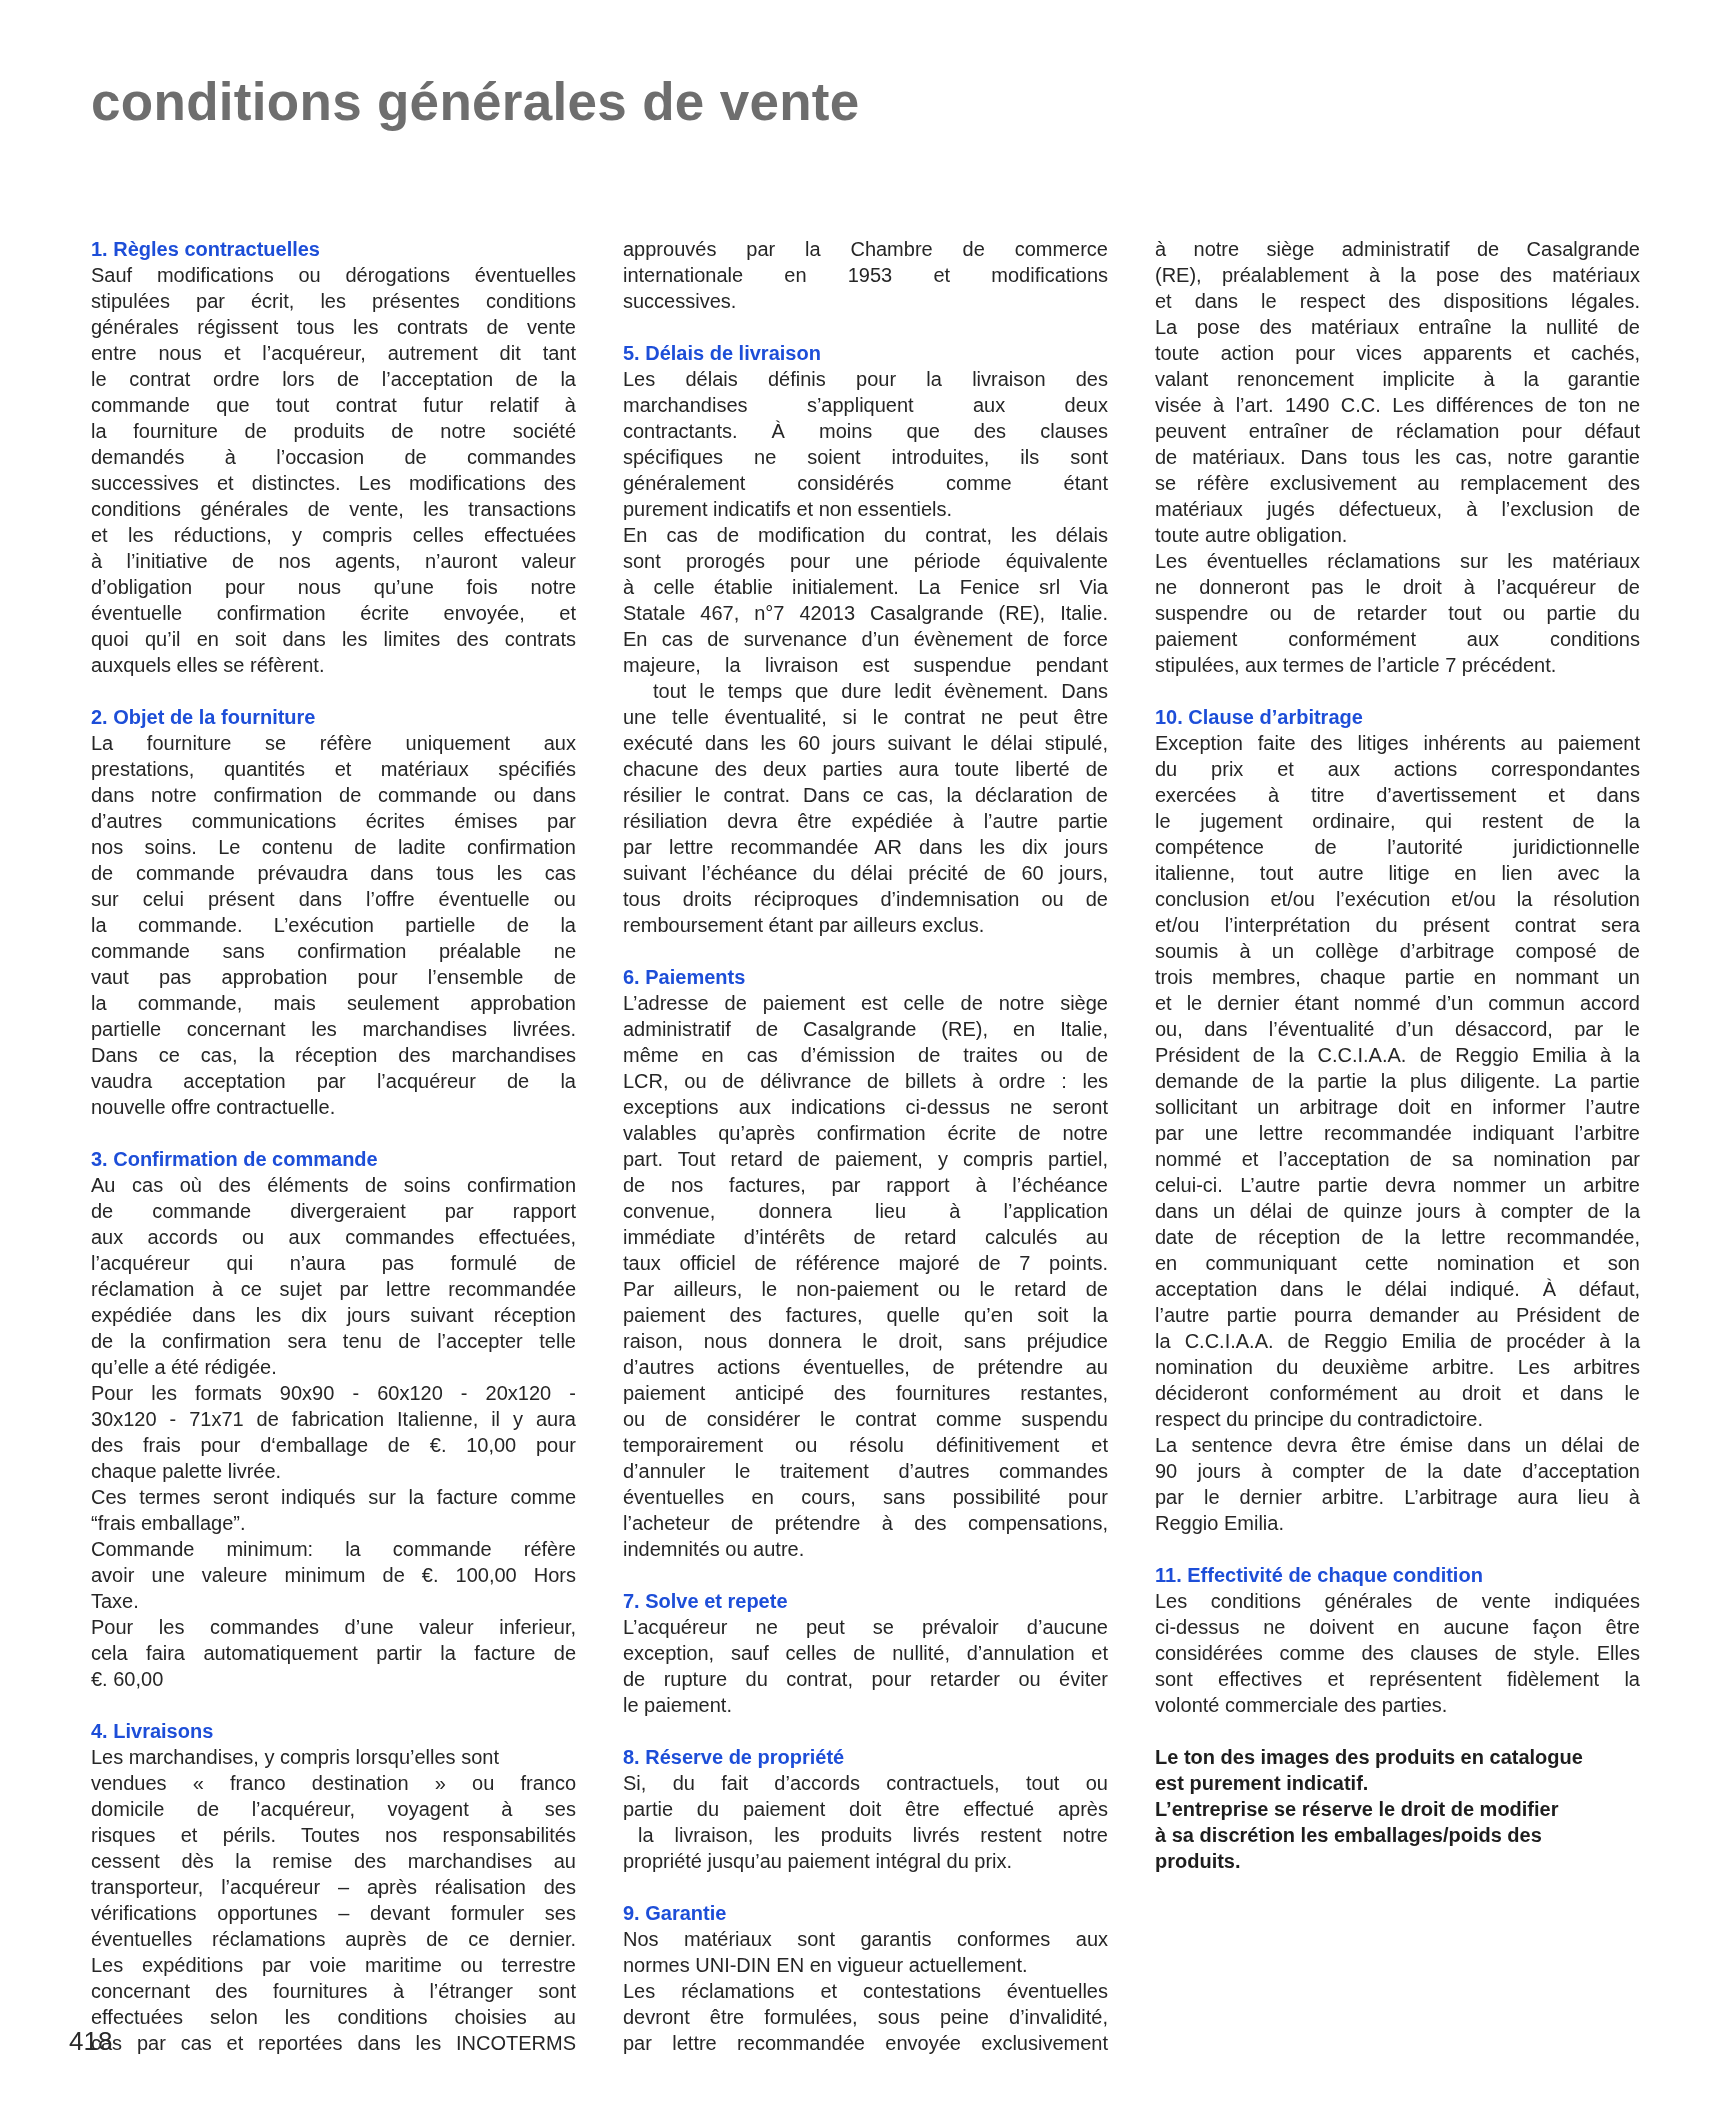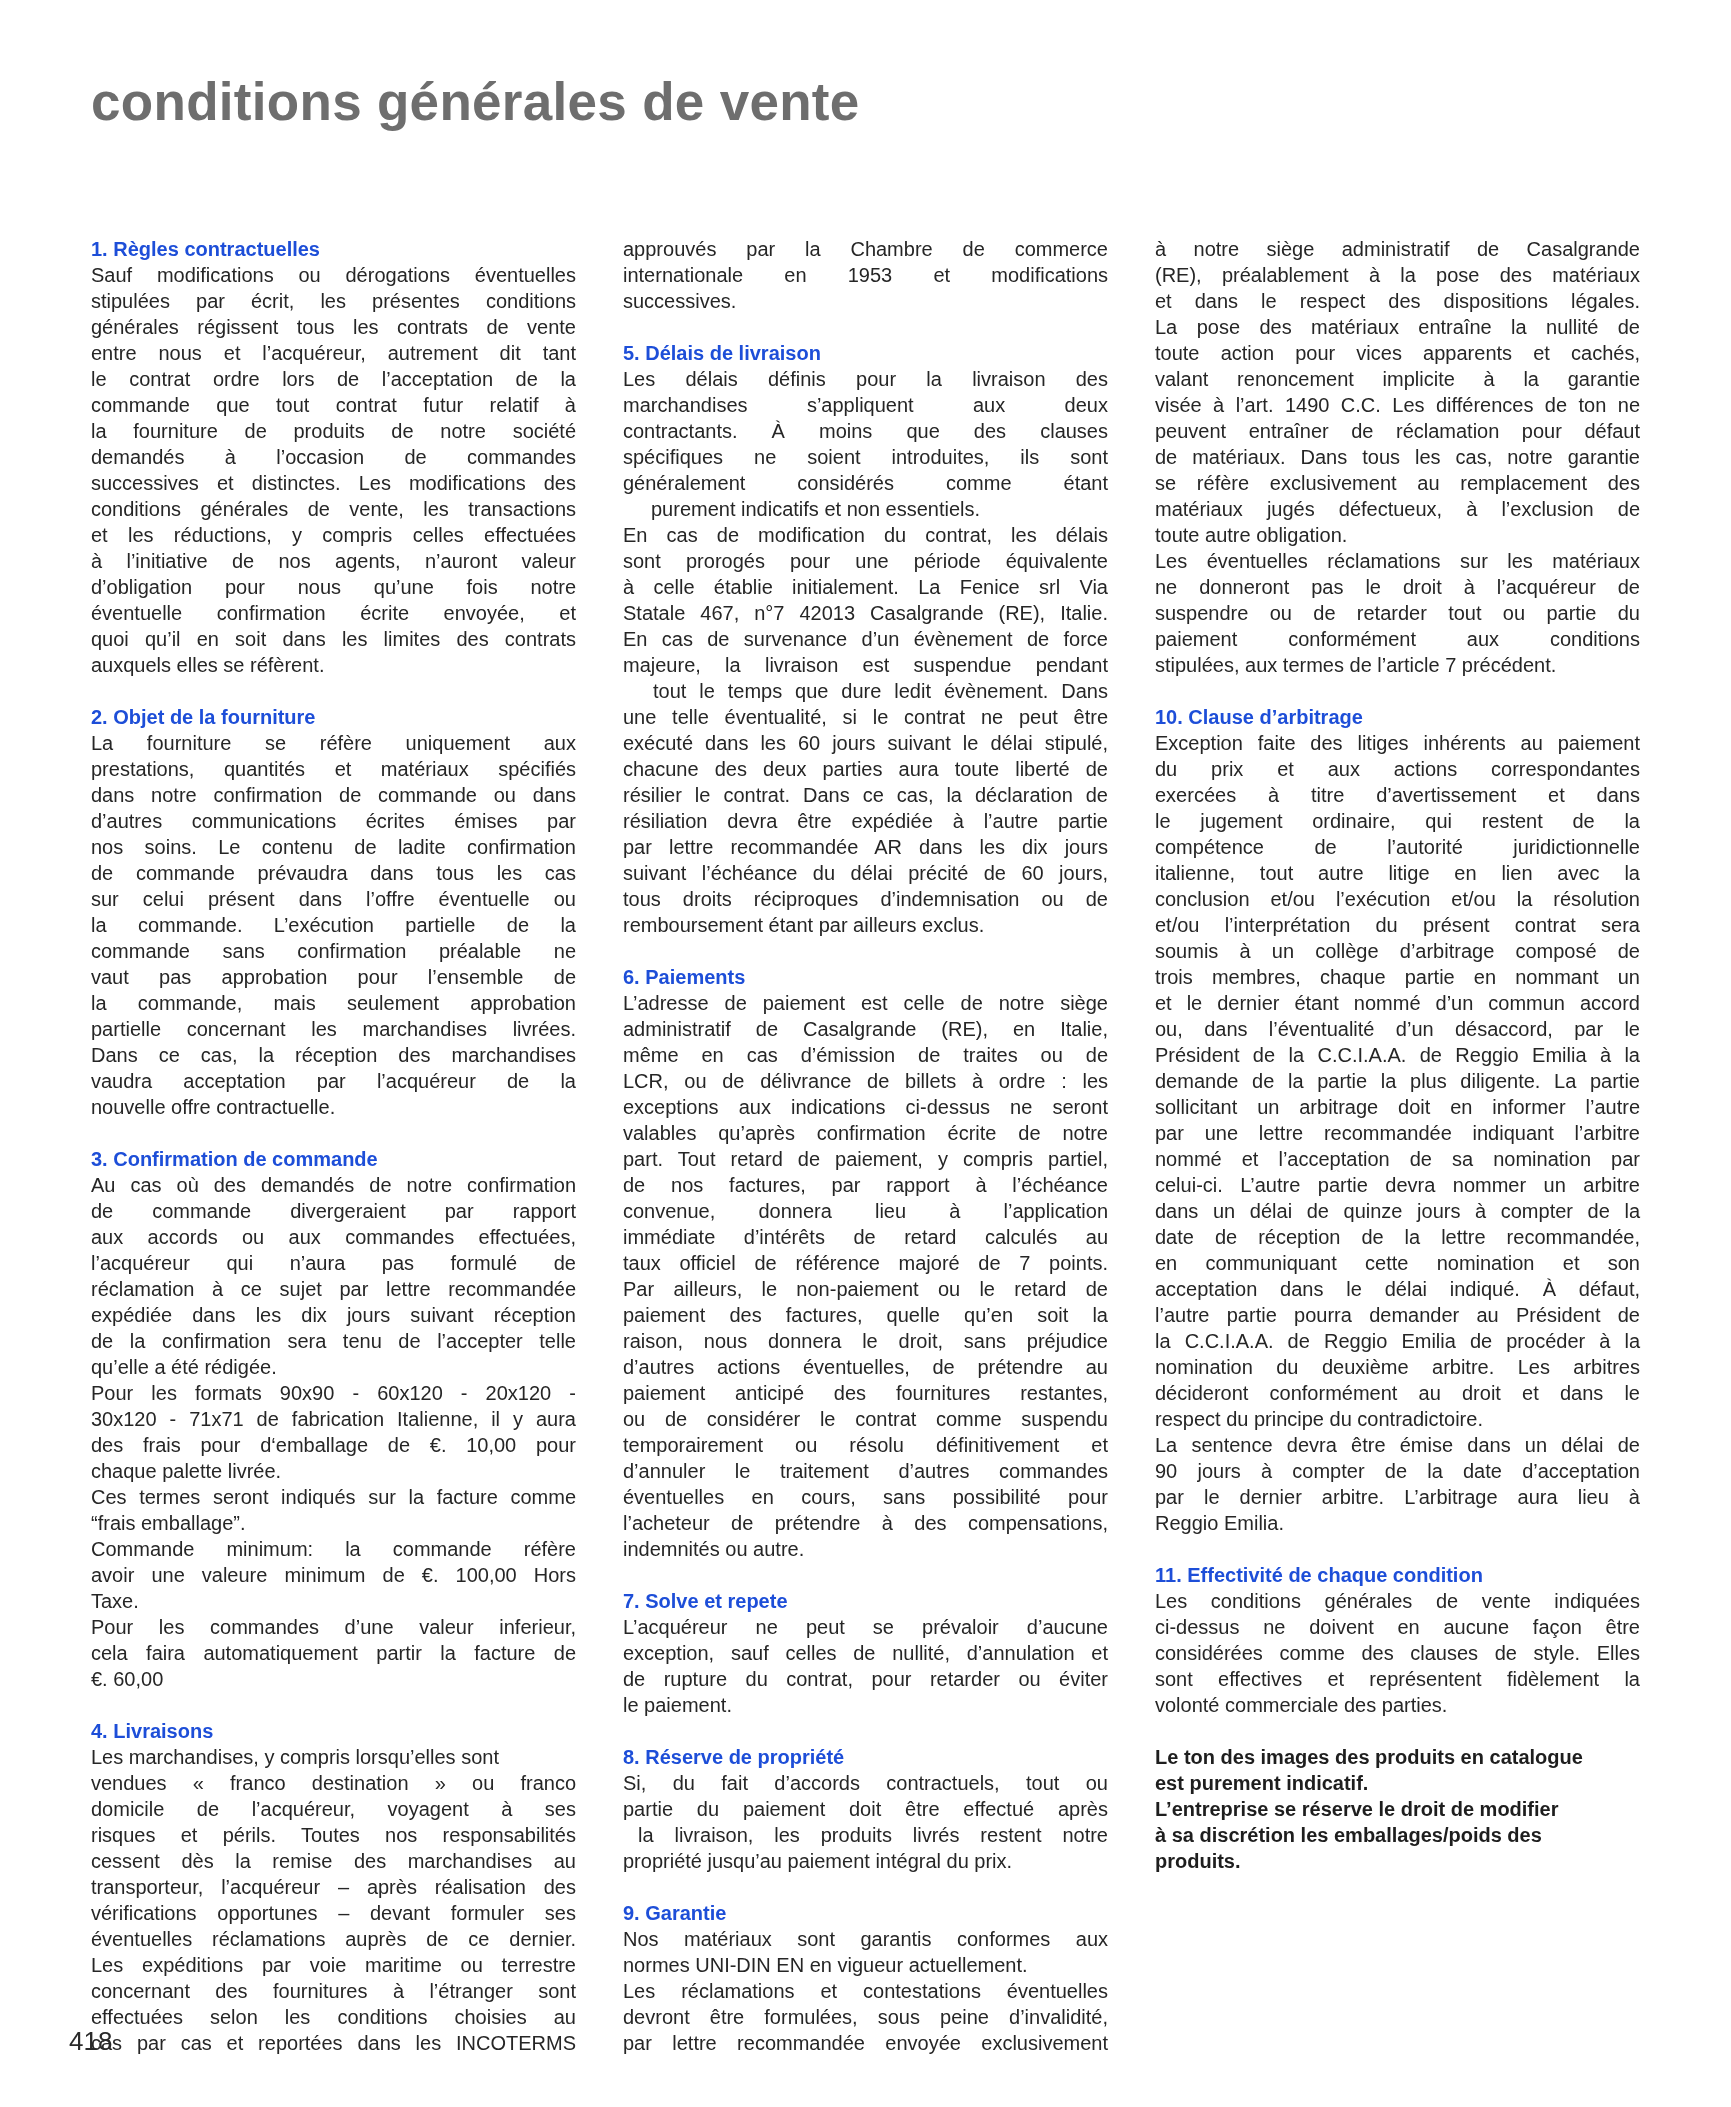--- a/index.html
+++ b/index.html
@@ -69,21 +69,21 @@
       <span class="line" style="white-space: nowrap;">partielle concernant les marchandises livrées.</span>
       <span class="line" style="white-space: nowrap;">Dans ce cas, la réception des marchandises</span>
       <span class="line" style="white-space: nowrap;">vaudra acceptation par l’acquéreur de la</span>
       <span class="line last" style="white-space: nowrap;">nouvelle offre contractuelle.</span>
     </div>
     <div class="block spacer"></div>
     <div class="block heading">
       <span class="line last" style="white-space: nowrap;">3. Confirmation de commande</span>
     </div>
     <div class="block">
-      <span class="line" style="white-space: nowrap;">Au cas où des demandés de notre confirmation</span>
+      <span class="line" style="white-space: nowrap;">Au cas où des éléments de soins confirmation</span>
       <span class="line" style="white-space: nowrap;">de commande divergeraient par rapport</span>
       <span class="line" style="white-space: nowrap;">aux accords ou aux commandes effectuées,</span>
       <span class="line" style="white-space: nowrap;">l’acquéreur qui n’aura pas formulé de</span>
       <span class="line" style="white-space: nowrap;">réclamation à ce sujet par lettre recommandée</span>
       <span class="line" style="white-space: nowrap;">expédiée dans les dix jours suivant réception</span>
       <span class="line" style="white-space: nowrap;">de la confirmation sera tenu de l’accepter telle</span>
       <span class="line last" style="white-space: nowrap;">qu’elle a été rédigée.</span>
     </div>
     <div class="block">
       <span class="line" style="white-space: nowrap;">Pour les formats 90x90 - 60x120 - 20x120 -</span>
@@ -133,21 +133,21 @@
     <div class="block spacer"></div>
     <div class="block heading">
       <span class="line last" style="white-space: nowrap;">5. Délais de livraison</span>
     </div>
     <div class="block">
       <span class="line" style="white-space: nowrap;">Les délais définis pour la livraison des</span>
       <span class="line" style="white-space: nowrap;">marchandises s’appliquent aux deux</span>
       <span class="line" style="white-space: nowrap;">contractants. À moins que des clauses</span>
       <span class="line" style="white-space: nowrap;">spécifiques ne soient introduites, ils sont</span>
       <span class="line" style="white-space: nowrap;">généralement considérés comme étant</span>
-      <span class="line last" style="white-space: nowrap; margin-left: 28px;">purement indicatifs et non essentiels.</span>
+      <span class="line last" style="white-space: nowrap;">purement indicatifs et non essentiels.</span>
     </div>
     <div class="block">
       <span class="line" style="white-space: nowrap;">En cas de modification du contrat, les délais</span>
       <span class="line" style="white-space: nowrap;">sont prorogés pour une période équivalente</span>
       <span class="line" style="white-space: nowrap;">à celle établie initialement. La Fenice srl Via</span>
       <span class="line" style="white-space: nowrap;">Statale 467, n°7 42013 Casalgrande (RE), Italie.</span>
       <span class="line" style="white-space: nowrap;">En cas de survenance d’un évènement de force</span>
       <span class="line" style="white-space: nowrap;">majeure, la livraison est suspendue pendant</span>
       <span class="line" style="white-space: nowrap; margin-left: 30px;">tout le temps que dure ledit évènement. Dans</span>
       <span class="line" style="white-space: nowrap;">une telle éventualité, si le contrat ne peut être</span>

